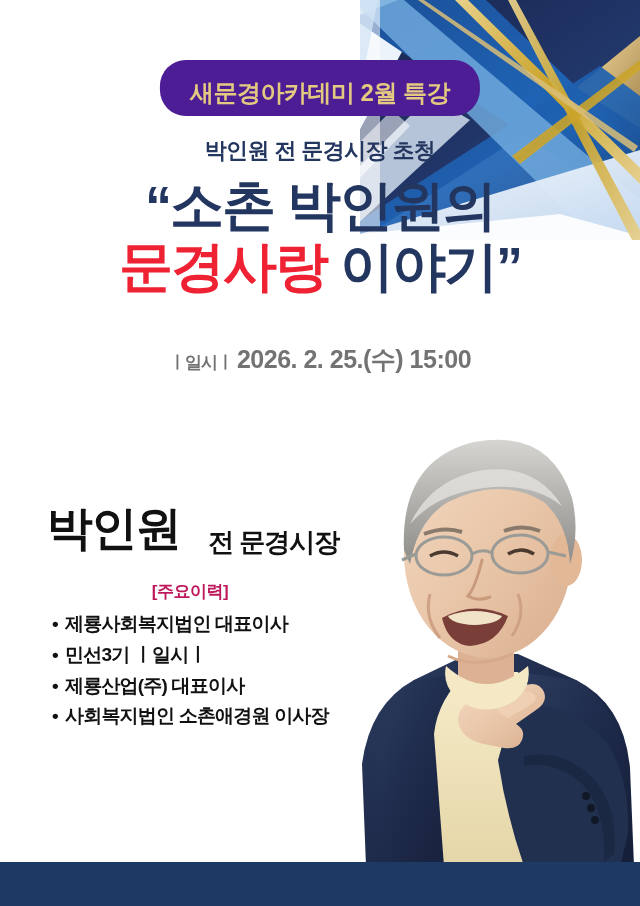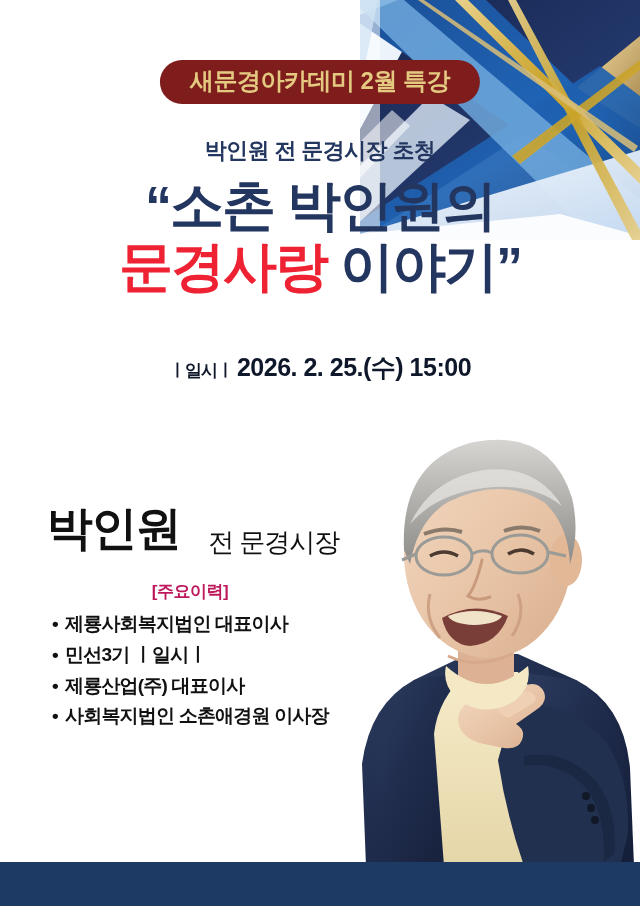--- a/index.html
+++ b/index.html
@@ -27,24 +27,24 @@
     height: 240px;
     pointer-events: none;
   }
 
   
   #pill {
     position: absolute;
     left: 50%;
     transform: translateX(-50%);
     top: 60px;
-    background: #7f1d1d;
+    background: #4c1d95;
     color: #E4C981;
     border-radius: 26px;
-    padding: 7px 30px 9px 30px;
+    padding: 19px 30px 9px 30px;
     font-size: 24px;
     font-weight: 700;
     letter-spacing: -0.5px;
     white-space: nowrap;
     line-height: 1.15;
   }
 
   
   #subtitle {
     position: absolute;
@@ -75,22 +75,21 @@
   .title-line.l2 { margin-top: 6px; }
   .accent-red { color: #EE2233; }
   .quote { color: #23365F; }
 
   
   #info {
     position: absolute;
     left: 0; right: 0;
     top: 343px;
     text-align: center;
-    color: #0f172a;
-    margin-top: 8px;
+    color: #737373;
   }
   .info-row {
     white-space: nowrap;
     line-height: 1.3;
   }
   .info-row .lbl {
     font-size: 17px;
     font-weight: 700;
     letter-spacing: -1px;
   }
@@ -122,21 +121,21 @@
     justify-content: center;
   }
   #name-main {
     font-size: 46px;
     font-weight: 800;
     color: #111111;
     letter-spacing: -1.5px;
   }
   #name-role {
     font-size: 26px;
-    font-weight: 400;
+    font-weight: 700;
     color: #111111;
     letter-spacing: -1px;
     margin-left: 28px;
   }
 
   
   #bio {
     position: absolute;
     left: 30px;
     top: 580px;

